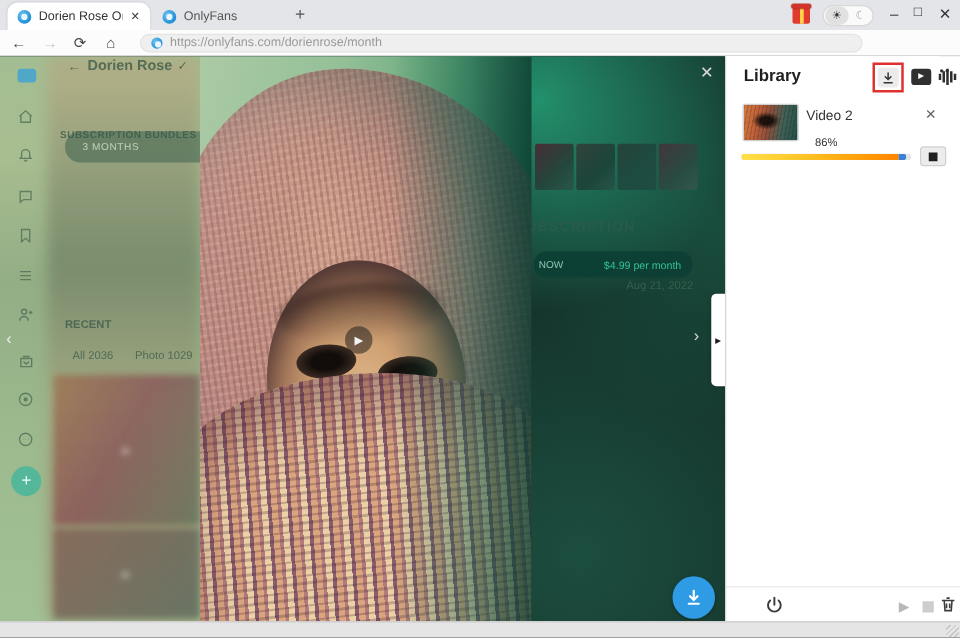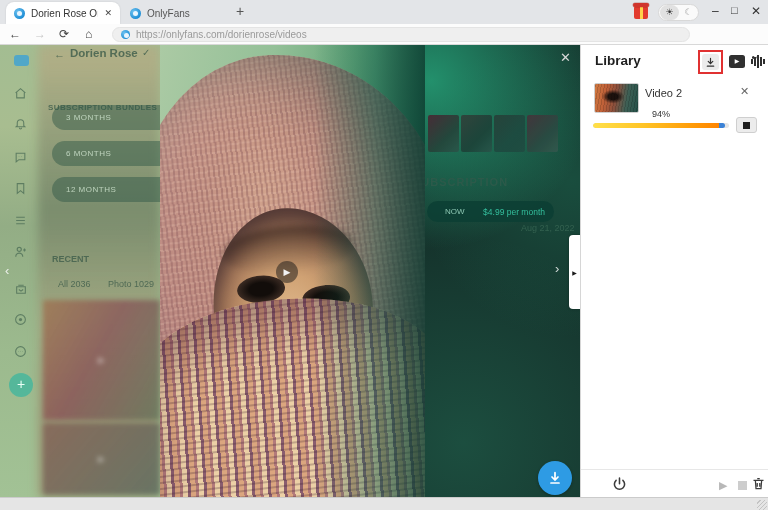--- a/index.html
+++ b/index.html
@@ -169,21 +169,21 @@
     <span class="winctl" style="left:751px;">✕</span>
   </div>
 
   <div id="navbar">
     <span class="navic" style="left:9px;">←</span>
     <span class="navic" style="left:34px; color:#c5c5c5;">→</span>
     <span class="navic" style="left:59px;">⟳</span>
     <span class="navic" style="left:85px;">⌂</span>
     <div id="urlbar">
       <span class="favicon"></span>
-      <span id="url-text">https://onlyfans.com/dorienrose/videos</span>
+      <span id="url-text">https://onlyfans.com/dorienrose/month</span>
     </div>
     <span id="lock">
         <i class="shackle"></i>
         <i class="body"></i>
       </span>
     <div id="cam-btn">
       <span class="inner">▶</span>
     </div>
     <span id="menu-dots">•••</span>
   </div>
@@ -192,26 +192,20 @@
 
     <div id="page-left">
       <span id="of-logo"></span>
       <span class="pl-text" style="left:54px; top:3px; font-size:11px;">←</span>
       <span class="pl-text" style="left:70px; top:2px; font-size:11.5px; font-weight:bold;">Dorien Rose</span>
       <span class="pl-text" style="left:142px; top:2px; font-size:10px;">✓</span>
       <span class="pl-text" style="left:48px; top:58px; font-size:8px; font-weight:bold; letter-spacing:.4px;text-align:right;">SUBSCRIPTION BUNDLES</span>
       <div class="pill" style="top:60px;">
           <span>3 MONTHS</span>
         </div>
-      <div class="pill" style="top:96px;">
-          <span>6 MONTHS</span>
-        </div>
-      <div class="pill" style="top:132px;">
-          <span>12 MONTHS</span>
-        </div>
       <span class="pl-text" style="left:52px; top:209px; font-size:9px; font-weight:bold;">RECENT</span>
       <span class="pl-text" style="left:58px; top:234px; font-size:9px;">All 2036</span>
       <span class="pl-text" style="left:108px; top:234px; font-size:9px;">Photo 1029</span>
 
       <div class="grid-thumb" style="top:255px; height:120px; background:linear-gradient(120deg, rgba(160,95,60,.55), rgba(130,60,75,.6) 45%, rgba(75,95,75,.55));">
           <span>▶</span>
         </div>
       <div class="grid-thumb" style="top:378px; height:72px; background:linear-gradient(130deg, rgba(120,70,70,.55), rgba(70,90,85,.6));">
           <span>▶</span>
         </div>
@@ -259,24 +253,24 @@
       <div id="v-teal"></div>
     </div>
 
     <div id="page-right">
       <div class="r-thumb" style="left:3px;  background:linear-gradient(135deg,#4a2733,#24443a 60%,#2a564a);"></div>
       <div class="r-thumb" style="left:36px; background:linear-gradient(135deg,#32403a,#1c4238 60%,#28554a);"></div>
       <div class="r-thumb" style="left:69px; background:linear-gradient(135deg,#274039,#1e4a40 60%,#204c42);"></div>
       <div class="r-thumb" style="left:102px;background:linear-gradient(135deg,#45333a,#2a4a42 60%,#33594e);"></div>
       <span class="pr-text" style="left:-12px; top:131px; font-size:11px; font-weight:bold; letter-spacing:1px; color:#2c5a4a;">SUBSCRIPTION</span>
       <div id="pr-pill">
-        <span style="font-size:8px; color:#8cc7b2; margin-left:18px;text-align:right;">NOW</span>
+        <span style="font-size:8px; color:#8cc7b2; margin-left:4px;text-align:right;">NOW</span>
         <span style="font-size:8.5px; color:#34bf9d; margin-left:auto; margin-right:9px;">$4.99 per month</span>
       </div>
-      <span class="pr-text" style="left:96px; top:178px; font-size:9px; color:#33614f;">Aug 21, 2022</span>
+      <span class="pr-text" style="left:76px; top:178px; font-size:9px; color:#33614f;">Aug 21, 2022</span>
     </div>
 
     <span id="ov-close">✕</span>
     <div id="ov-play"><span>▶</span></div>
     <span id="expand-chevron">›</span>
     <div id="handle">
         <span>▶</span>
       </div>
     <div id="dl-fab">
       <svg width="16" height="16" viewBox="0 0 24 24">
@@ -300,21 +294,21 @@
       <i style="height:5px;"></i>
         <i style="height:9px;"></i>
         <i style="height:13px;"></i>
         <i style="height:9px;"></i>
         <i style="height:5px;"></i>
     </div>
 
     <div id="item-thumb"></div>
     <span id="item-name">Video 2</span>
     <span id="item-close">✕</span>
-    <div id="pct">94%</div>
+    <div id="pct">86%</div>
     <div id="bar">
       <div id="bar-fill" style="width: 97%;">
         <div id="bar-orange"></div>
         <div id="bar-blue"></div>
       </div>
     </div>
     <div id="stop-btn">
         <i></i>
       </div>
 

